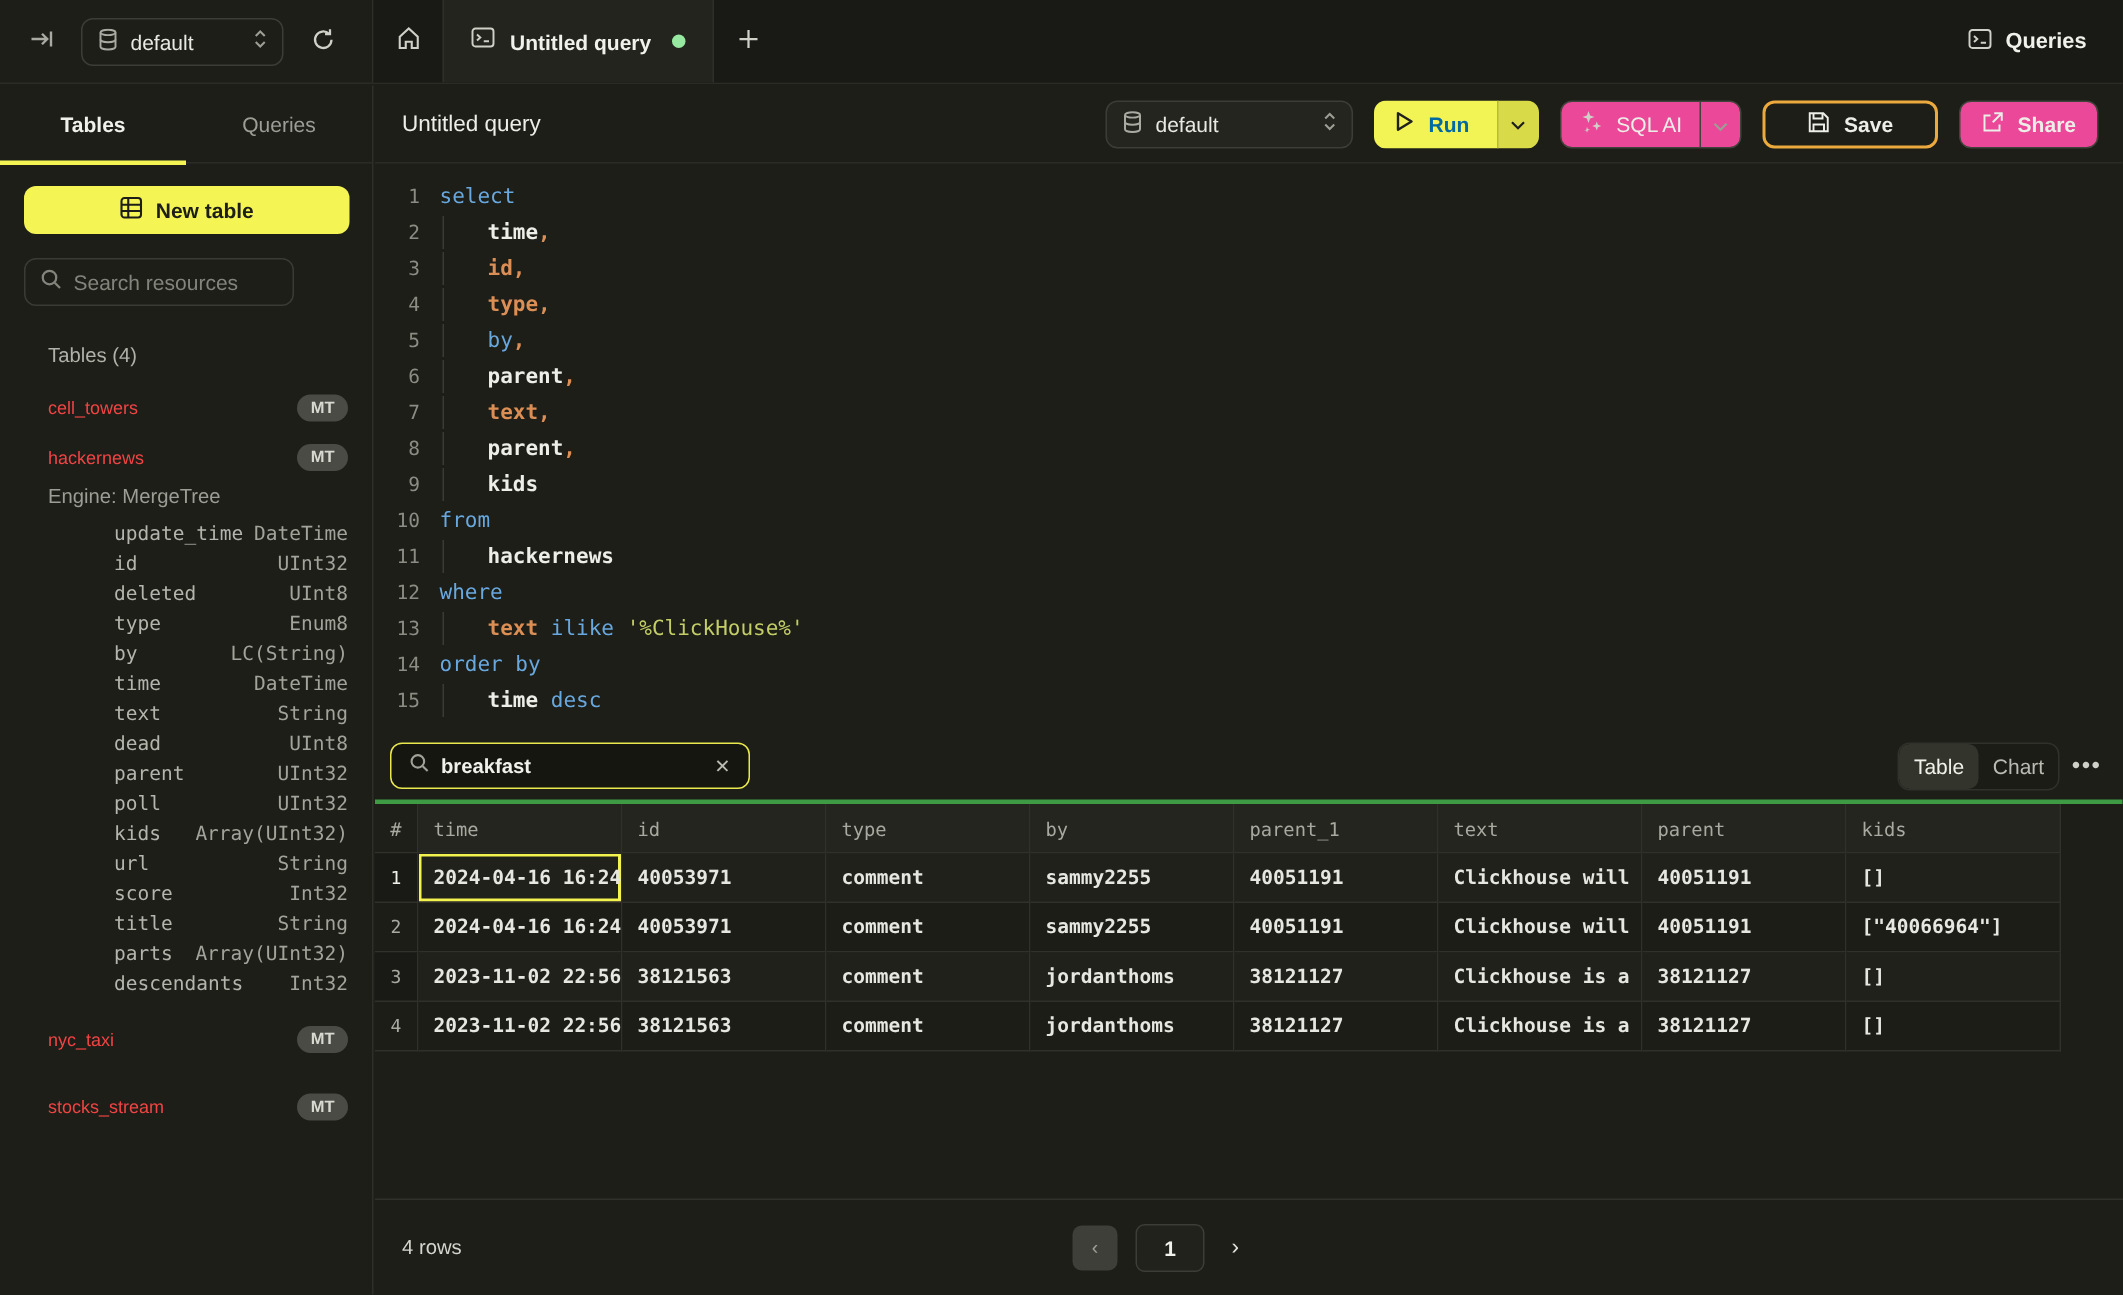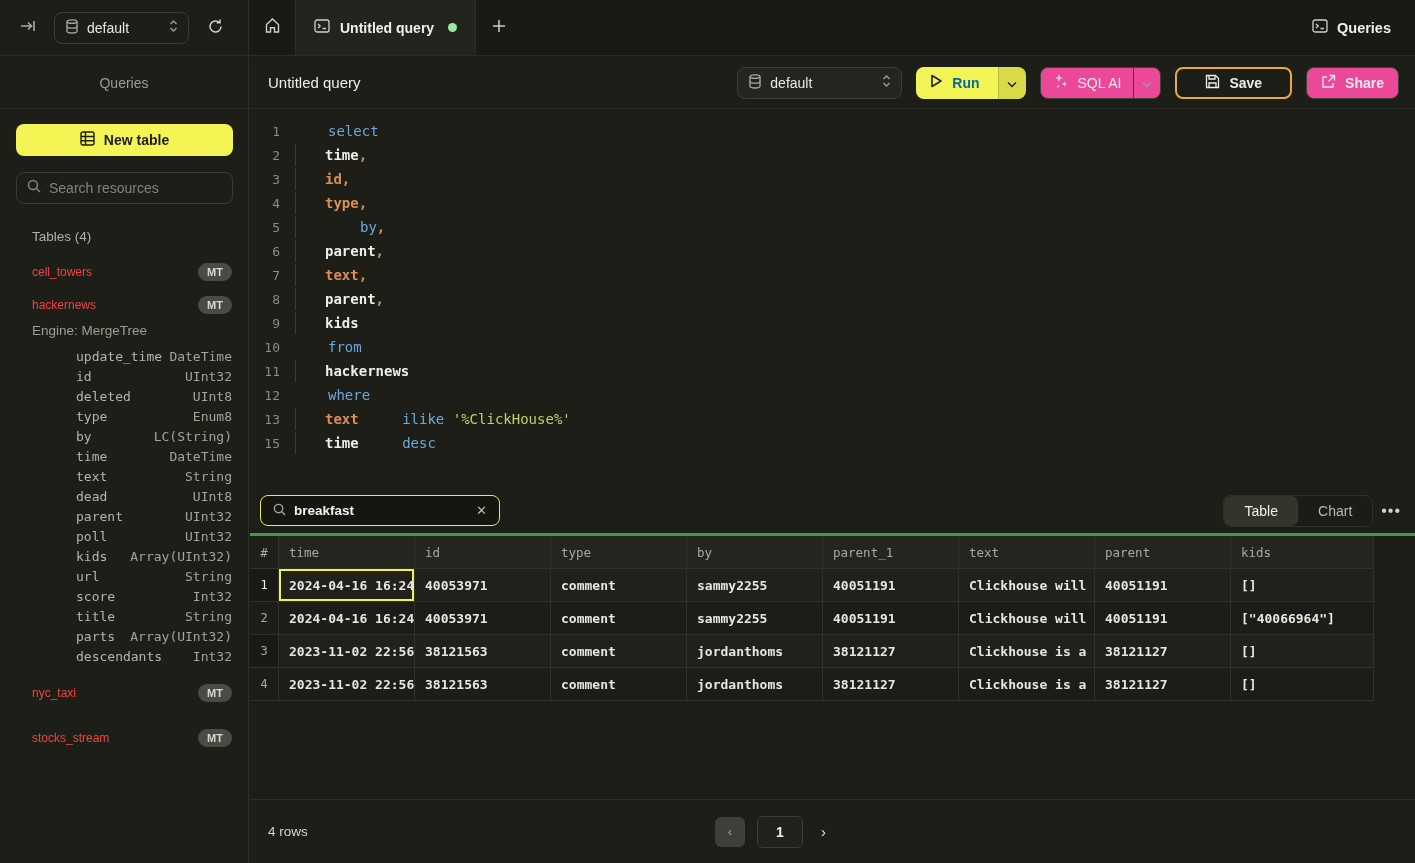--- a/index.html
+++ b/index.html
@@ -35,21 +35,21 @@
     border-right:1px solid #2e2f28; background:#1d1e18; }
   #sidebar-tabs { display:flex; height:52px; border-bottom:1px solid #2b2c25; }
   .side-tab { flex:1; display:flex; align-items:center; justify-content:center; font-size:14px;
     color:#9c9d94; cursor:pointer; position:relative; }
   .side-tab.active { color:#f0f1ea; font-weight:bold; }
   .side-tab.active::after { content:""; position:absolute; left:0; right:0; bottom:-2px;
     height:3px; background:#f4f454; }
   #newtable-btn { margin:15px 16px 0 16px; width:217px; height:32px; background:#f4f454;
     border:none; border-radius:8px; color:#1d1e18; font-size:14px; font-weight:bold;
     display:flex; align-items:center; justify-content:center; gap:9px; cursor:pointer; }
-  #search-resources { margin:16px 16px 0 16px; width:217px; height:32px;
+  #search-resources { margin:16px 16px 0 16px; width:180px; height:32px;
     border:1px solid #3a3b35; border-radius:8px; display:flex; align-items:center; gap:8px;
     padding:0 10px; color:#83847c; }
   #search-resources input { flex:1; background:transparent; border:none; outline:none;
     color:#e8e9e3; font-size:14px; font-family:"Liberation Sans",sans-serif; min-width:0; }
   #search-resources input::placeholder { color:#83847c; }
   #tables-section-label { margin:25px 0 0 32px; font-size:13.5px; color:#b0b1a8; }
   .tbl-item { display:flex; align-items:center; margin:0 16px 0 32px; height:33px; cursor:pointer; }
   .tbl-name { font-size:12px; font-weight:normal; color:#ef4444; }
   .badge { margin-left:auto; background:#4a4b44; color:#d8d9d1; font-size:11px; font-weight:bold;
     border-radius:10px; padding:3px 9px; }
@@ -84,39 +84,39 @@
   
   #editor { position:absolute; left:0; top:53px; width:1165px; height:378px; padding-top:9px;
     cursor:text; }
   .code-line { display:flex; height:24px; align-items:center; font-family:"DejaVu Sans Mono",monospace;
     font-size:14px; }
   .gutter { width:30px; text-align:right; color:#8b8c83; font-size:13px; flex:none; }
   .code-content { margin-left:13px; position:relative; white-space:pre; }
   .code-content.ind { padding-left:32px; }
   .code-content.ind::before { content:""; position:absolute; left:2px; top:-3px; bottom:-3px;
     width:1px; background:#3a3b33; }
-  .tok-kw { color:#69a8de;margin-left:35px; }
+  .tok-kw { color:#69a8de; }
   .tok-id { color:#eceee7; font-weight:bold; }
   .tok-or { color:#dc8f55; font-weight:bold; }
   .tok-str { color:#c4ce66; }
   .tok-sp { color:#eceee7; }
 
   
   #results-toolbar { position:absolute; left:0; top:431px; width:1165px; height:45px;
     display:flex; align-items:center; padding:0 14px 0 10px; }
   #result-search { width:240px; height:31px; border:1.5px solid #e9e94f; border-radius:8px;
     background:#15160f; display:flex; align-items:center; gap:8px; padding:0 12px; }
   #result-search input { flex:1; background:transparent; border:none; outline:none;
     color:#f0f1ea; font-size:13.5px; font-weight:bold; font-family:"Liberation Sans",sans-serif;
     min-width:0; }
   #clear-search { color:#b9bab1; font-size:13px; cursor:pointer; background:none; border:none; }
   #stats { display:flex; gap:26px; margin-left:22px; font-size:14px; color:#cfd0c8; }
   #view-toggle { margin-left:auto; display:flex; height:32px; border:1px solid #30312a;
     border-radius:8px; overflow:hidden; background:#1b1c16; }
-  .seg { width:74px; display:flex; align-items:center; justify-content:center; font-size:14px;
+  .seg { width:53px; display:flex; align-items:center; justify-content:center; font-size:14px;
     color:#b9bab1; cursor:pointer; }
   .seg.active { background:#33342c; color:#f0f1ea; border-radius:7px; }
   #more-btn { margin-left:8px; background:none; border:none; color:#cfd0c8; font-size:16px;
     letter-spacing:1px; cursor:pointer; }
 
   
   #green-line { position:absolute; left:0; top:476px; width:1165px; height:3px; background:#3e9b44; }
   #results-table { position:absolute; left:0; top:479px; width:1124px; }
   .gridrow { display:grid; grid-template-columns:29px repeat(7,136px) 143px; }
   .th { height:33px; display:flex; align-items:center; padding:0 10px;
@@ -225,20 +225,21 @@
             </svg>
         </span>
         <span>Queries</span>
       </button>
     </div>
   </div>
 </div>
 
 <div id="sidebar">
   <div id="sidebar-tabs">
+    <div class="side-tab active">Tables</div>
     <div class="side-tab">Queries</div>
   </div>
 
   <button id="newtable-btn">
     <span>
       <svg width="15" height="15" viewBox="0 0 15 15" fill="none" stroke="#1d1e18" stroke-width="1.4">
         <rect x="1" y="1" width="13" height="13" rx="2"></rect>
           <path d="M1 5.5h13M5.5 5.5V14M1 9.7h13M5.5 1v4.5"></path>
         </svg>
     </span>
@@ -473,20 +474,24 @@
       </div>
       <div class="code-line">
         <span class="gutter">12</span>
         <span class="code-content"><span class="tok-kw">where</span></span>
       </div>
       <div class="code-line">
         <span class="gutter">13</span>
         <span class="code-content ind"><span class="tok-or">text</span><span class="tok-sp"> </span><span class="tok-kw">ilike</span><span class="tok-sp"> </span><span class="tok-str">'%ClickHouse%'</span></span>
       </div>
       <div class="code-line">
+        <span class="gutter">14</span>
+        <span class="code-content"><span class="tok-kw">order by</span></span>
+      </div>
+      <div class="code-line">
         <span class="gutter">15</span>
         <span class="code-content ind"><span class="tok-id">time</span><span class="tok-sp"> </span><span class="tok-kw">desc</span></span>
       </div>
     </div>
 
   <div id="results-toolbar">
     <div id="result-search">
       <span>
         <svg width="13" height="13" viewBox="0 0 14 14" fill="none" stroke="#a0a198" stroke-width="1.5">
           <circle cx="6" cy="6" r="4.5"></circle>

